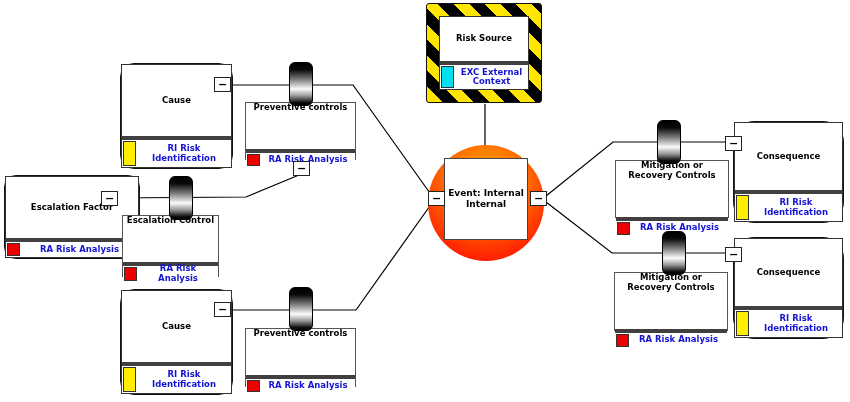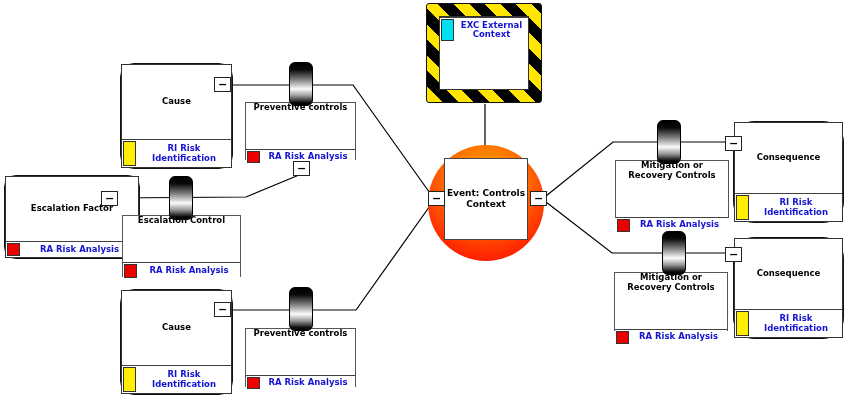--- a/index.html
+++ b/index.html
@@ -11,21 +11,21 @@
   
   .box{
     position:absolute;background:#fff;border:1px solid #555;z-index:2;
     display:flex;flex-direction:column;box-sizing:border-box;gap:36px;
   }
   .title{
     flex:1;display:flex;align-items:center;justify-content:center;text-align:center;
     font-weight:bold;font-size:8.5px;line-height:1.15;color:#000;padding:0 2px;
   }
   .tagbar{
-    border-top:1px solid #404040;display:flex;align-items:stretch;background:#fff;flex:none;
+    border-top:4px solid #404040;display:flex;align-items:stretch;background:#fff;flex:none;
   }
   .sq{flex:none;width:13px;margin:1px;border:1px solid #333;box-sizing:border-box;}
   .sq-red{background:#ee0000;}
   .sq-yellow{background:#ffee00;}
   .sq-cyan{background:#00e0f0;}
   .tagtext{
     flex:1;display:flex;align-items:center;justify-content:center;text-align:center;
     font-weight:bold;font-size:8.5px;line-height:1.1;color:#1414d2;padding:0 2px;
   }
   
@@ -77,29 +77,30 @@
       <polyline points="233,310 356,310 432,203"></polyline>
       <polyline points="112,198 246,197 299,175"></polyline>
       <polyline points="485,104 485,148"></polyline>
       <polyline points="546,196 613,142 734,142"></polyline>
       <polyline points="546,202 612,253 734,253"></polyline>
     </g>
   </svg>
 
   <div class="fancy hazard" style="left:426px;top:3px;width:116px;height:100px">
     <div class="inner">
+      <div class="title">Risk Source</div>
       <div class="tagbar" style="height:24px">
         <div class="sq sq-cyan"></div>
         <div class="tagtext">EXC External Context</div>
       </div>
     </div>
   </div>
 
   <div class="circle" style="left:428px;top:145px;width:116px;height:116px">
-    <div class="cinner" style="left:16px;top:13px;width:84px;height:82px">Event: Controls Context</div>
+    <div class="cinner" style="left:16px;top:13px;width:84px;height:82px">Event: Internal Internal</div>
   </div>
 
   <div class="fancy blue" style="left:120px;top:63px;width:113px;height:106px">
     <div class="inner">
       <div class="title">Cause</div>
       <div class="tagbar" style="height:27px">
         <div class="sq sq-yellow"></div>
         <div class="tagtext">RI Risk Identification</div>
       </div>
     </div>
@@ -116,21 +117,21 @@
   <div class="fancy yellowf" style="left:4px;top:175px;width:136px;height:84px">
     <div class="inner">
       <div class="title">Escalation Factor</div>
       <div class="tagbar" style="height:15px">
         <div class="sq sq-red"></div>
         <div class="tagtext">RA Risk Analysis</div>
       </div>
     </div>
   </div>
 
-  <div class="box" style="left:122px;top:215px;width:119px;height:62px">
+  <div class="box" style="left:122px;top:215px;width:97px;height:62px">
     <div class="title">Escalation Control</div>
     <div class="tagbar" style="height:16px">
       <div class="sq sq-red"></div>
       <div class="tagtext">RA Risk Analysis</div>
     </div>
   </div>
 
   <div class="fancy blue" style="left:120px;top:289px;width:113px;height:106px">
     <div class="inner">
       <div class="title">Cause</div>

